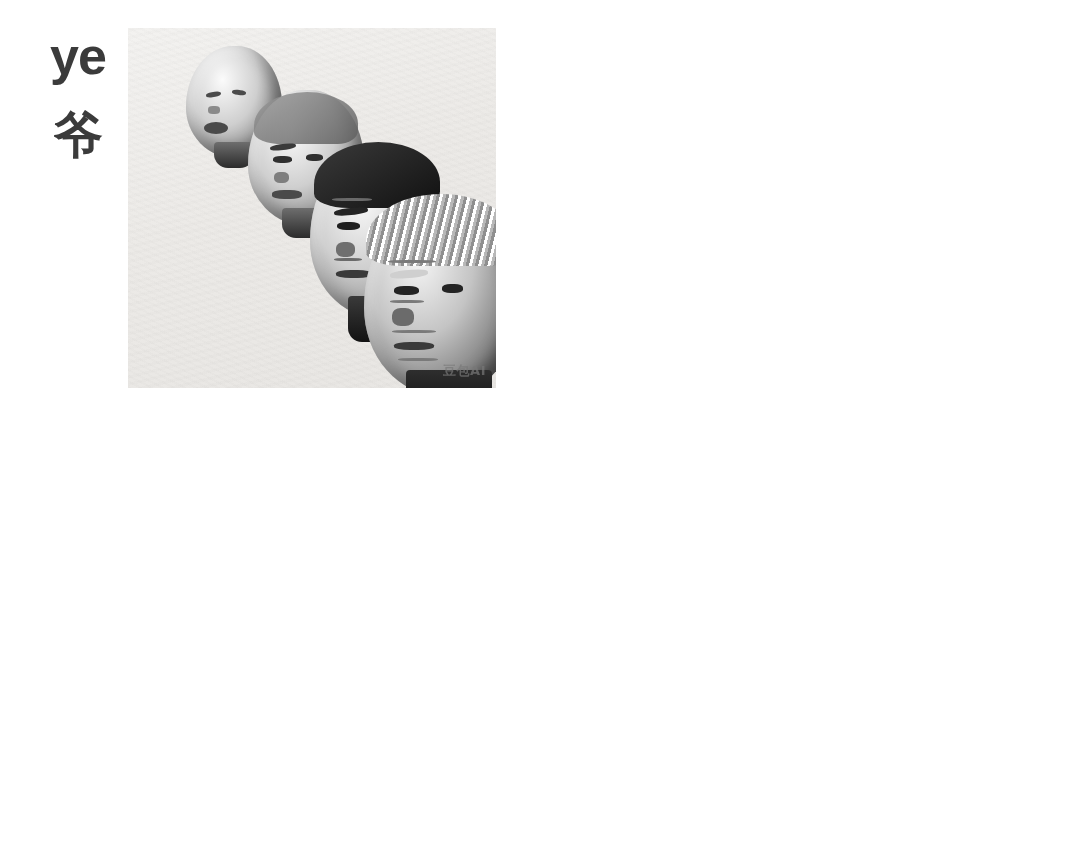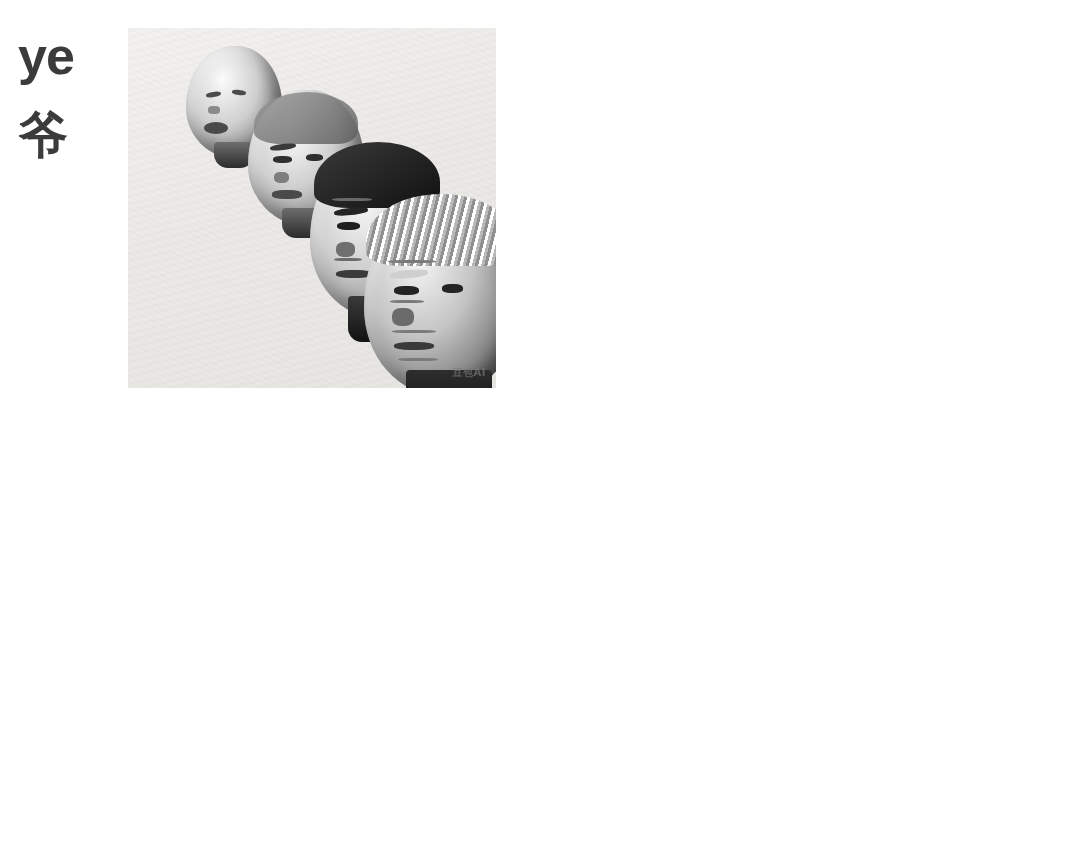--- a/index.html
+++ b/index.html
@@ -12,37 +12,37 @@
   .page { position: relative; width: 1084px; height: 854px; background:#fff; }
 
   
   .quad { position: absolute; width: 542px; height: 427px; }
   #q-tl { left: 0;   top: 0;   }
   #q-tr { left: 542px; top: 0; }
   #q-bl { left: 0;   top: 427px; }
   #q-br { left: 542px; top: 427px; }
 
   
-  .label-block { position: absolute; width: 120px; }
+  .label-block { position: absolute; text-align: center; width: 120px; }
   .pinyin {
     font-size: 52px; font-weight: bold; color: #3b3b3b;
     line-height: 1; letter-spacing: -1px;
   }
   .hanzi {
     font-size: 50px; font-weight: bold; color: #3b3b3b;
     line-height: 1; margin-top: 28px;
     font-family: "DejaVu Sans", "Liberation Sans", sans-serif;
   }
 
   #lbl-tl { left: 18px;  top: 30px;  }
 
   
   .wm {
     position: absolute; right: 10px; bottom: 8px;
-    font-size: 10px; font-weight: bold; color: rgba(255,255,255,.85);
+    font-size: 13px; font-weight: bold; color: rgba(255,255,255,.85);
     letter-spacing: .5px; text-shadow: 0 0 2px rgba(0,0,0,.25);
     font-family: "DejaVu Sans", sans-serif; z-index: 40;
   }
   .wm.dark { color: rgba(120,120,120,.7); text-shadow: none; }
 
   
   #img-ages {
     position: absolute; left: 128px; top: 28px; width: 368px; height: 360px;
     background: linear-gradient(160deg,#f3f2f0 0%,#eceae7 45%,#e8e6e3 100%);
     overflow: hidden;

